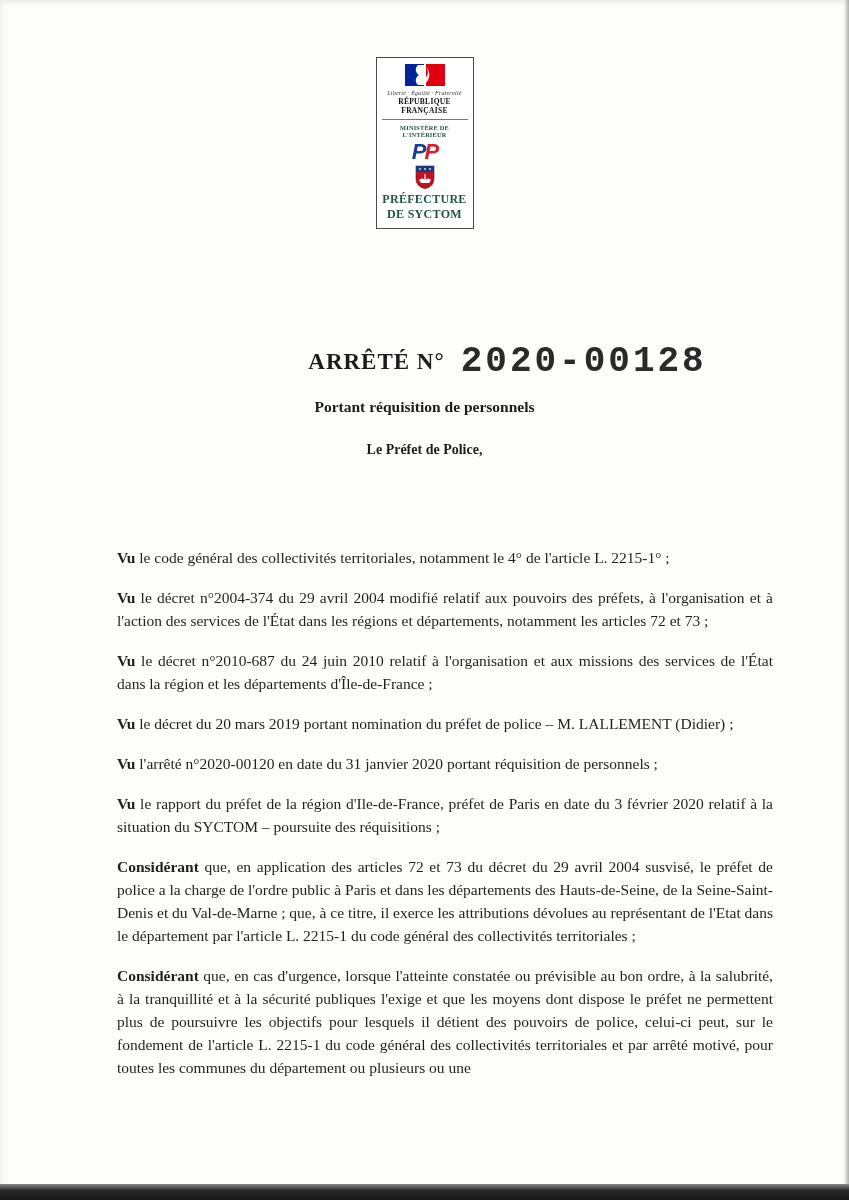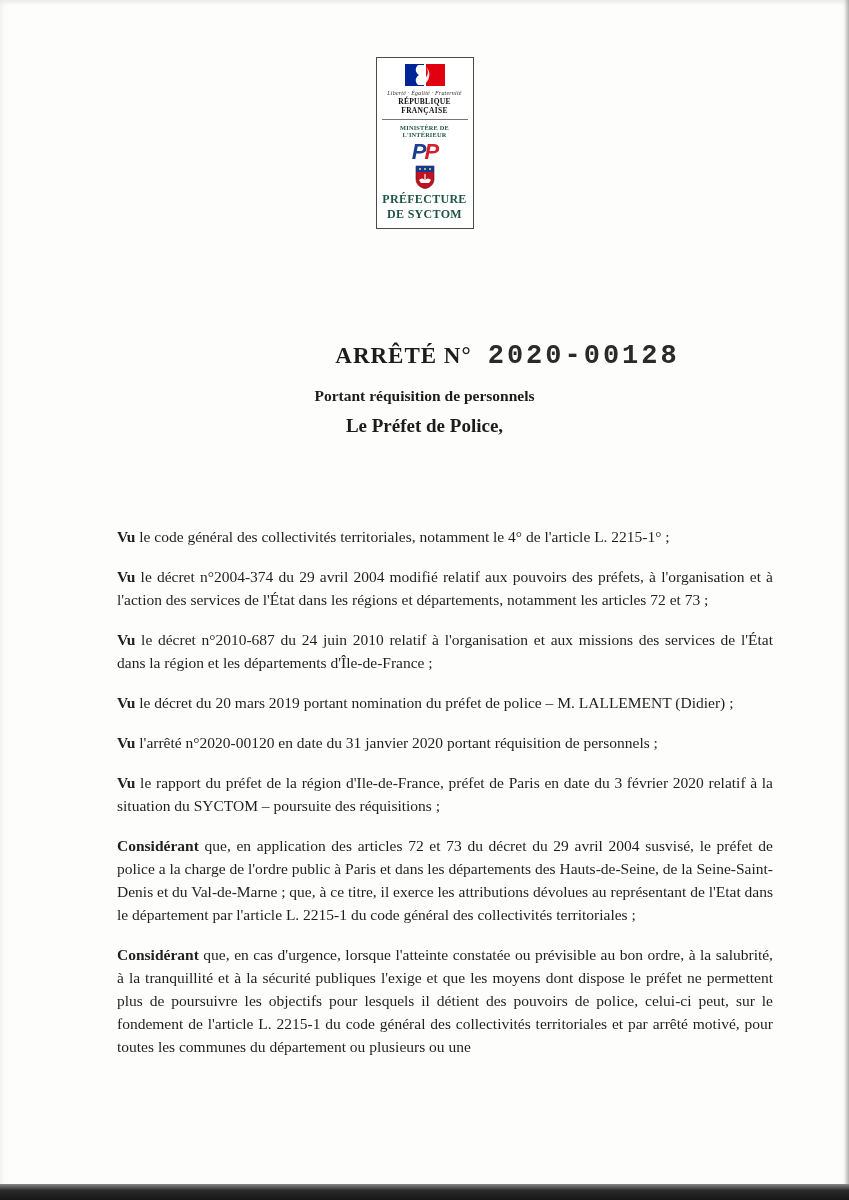--- a/index.html
+++ b/index.html
@@ -41,30 +41,30 @@
     text-align:center;
     transform:translateX(83px);
     white-space:nowrap;
   }
   .title-label{
     font-size:23px;font-weight:bold;letter-spacing:1px;color:#1c1c1c;
     vertical-align:middle;
   }
   .title-number{
     font-family:"Liberation Mono","DejaVu Sans Mono",monospace;
-    font-size:27px;font-weight:600;letter-spacing:3px;color:#2a2a2a;
+    font-size:36px;font-weight:600;letter-spacing:3px;color:#2a2a2a;
     vertical-align:middle;margin-left:12px;text-align:center;
   }
   .subtitle{
     margin-top:16px;text-align:center;
     font-size:15.5px;font-weight:bold;color:#1c1c1c;
   }
   .salutation{
-    margin-top:10px;text-align:center;
-    font-size:19px;font-weight:bold;color:#1c1c1c;
+    margin-top:26px;text-align:center;
+    font-size:14px;font-weight:bold;color:#1c1c1c;
   }
 
   
   .doc-body{
     width:656px;
     margin:88px 0 0 117px;
     font-size:15.5px;
     line-height:23px;
     text-align:justify;
   }

